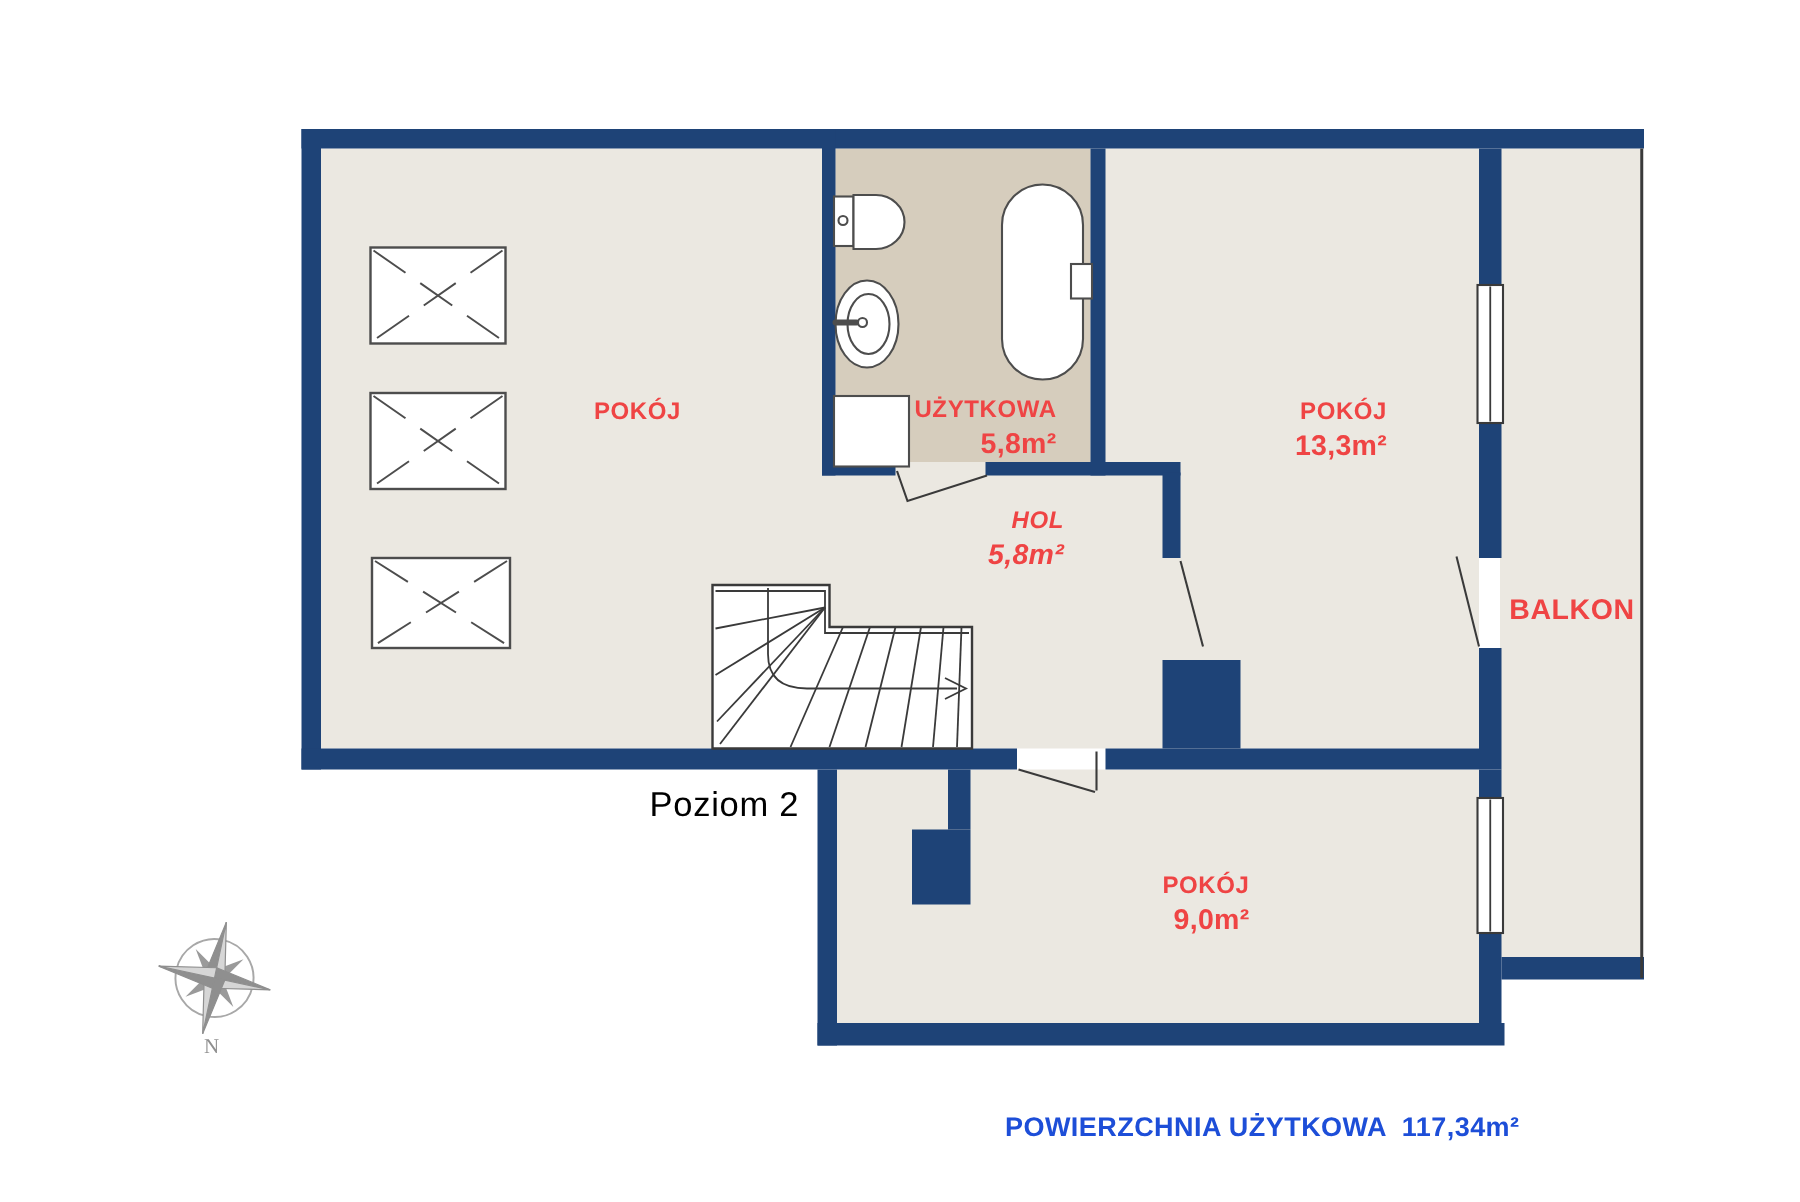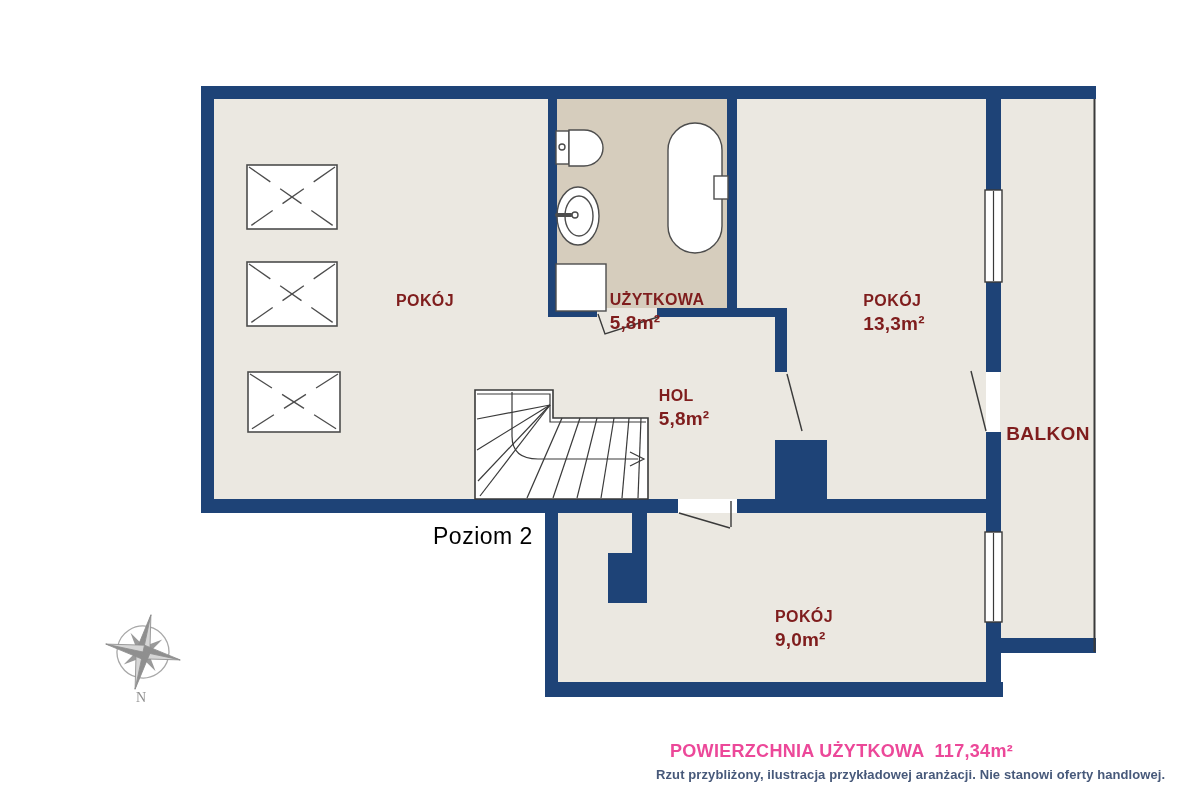--- a/index.html
+++ b/index.html
@@ -3,32 +3,32 @@
 <meta charset="utf-8">
 <style>
   html,body{margin:0;padding:0;background:#ffffff;}
   #canvas{
     position:relative;width:1200px;height:801px;background:#ffffff;
     font-family:"Liberation Sans",sans-serif;overflow:hidden;
   }
   #plan-svg{position:absolute;left:0;top:0;}
   .room-label{
     position:absolute;transform:translate(-50%,-50%);
-    text-align:left;font-weight:bold;color:#7f1d1d;
-    letter-spacing:0.4px;white-space:nowrap;line-height:1;margin-top:26px;
+    text-align:right;font-weight:bold;color:#ef4444;
+    letter-spacing:0.4px;white-space:nowrap;line-height:1;
   }
   .room-label .name{font-size:16px;display:block;}
   .room-label .area{font-size:19px;display:block;margin-top:5px;letter-spacing:0.2px;}
   #level-label{
     position:absolute;left:433px;top:523px;font-size:23px;color:#000000;
     letter-spacing:0.5px;
   }
   #footer-title{
     position:absolute;left:670px;top:741px;font-size:18px;font-weight:bold;
-    color:#ec4899;letter-spacing:0.3px;white-space:pre;
+    color:#1d4ed8;letter-spacing:0.3px;white-space:pre;
   }
   #footer-disclaimer{
     position:absolute;left:656px;top:767px;font-size:13px;font-weight:600;
     color:#47597a;letter-spacing:0.1px;white-space:pre;
   }
   .wall{fill:#1e4377;}
   .floor{fill:#ebe8e1;}
   .bathfloor{fill:#d6cdbd;}
   .fixture{fill:#ffffff;stroke:#4d4d4d;stroke-width:1.4;}
   .thin{stroke:#3a3a3a;stroke-width:1.4;fill:none;}
@@ -185,21 +185,21 @@
 
   <div class="room-label" style="left:425px;top:275px;">
     <span class="name">POKÓJ</span>
   </div>
 
   <div class="room-label" style="left:657px;top:286px;">
     <span class="name">UŻYTKOWA</span>
     <span class="area">5,8m²</span>
   </div>
 
-  <div class="room-label" style="left:684px;top:382px;">
+  <div class="room-label" style="left:684px;top:360px;font-style:italic;">
     <span class="name">HOL</span>
     <span class="area">5,8m²</span>
   </div>
 
   <div class="room-label" style="left:894px;top:287px;">
     <span class="name">POKÓJ</span>
     <span class="area">13,3m²</span>
   </div>
 
   <div class="room-label" style="left:1048px;top:407px;">
@@ -208,15 +208,14 @@
 
   <div class="room-label" style="left:804px;top:603px;">
     <span class="name">POKÓJ</span>
     <span class="area">9,0m²</span>
   </div>
 
   <div id="level-label">Poziom 2</div>
 
   <div id="footer-title">POWIERZCHNIA UŻYTKOWA  117,34m²</div>
 
-  <div id="footer-disclaimer">Rzut przybliżony, ilustracja przykładowej aranżacji. Nie stanowi oferty handlowej.</div>
 
 </div>
 
 </body></html>

